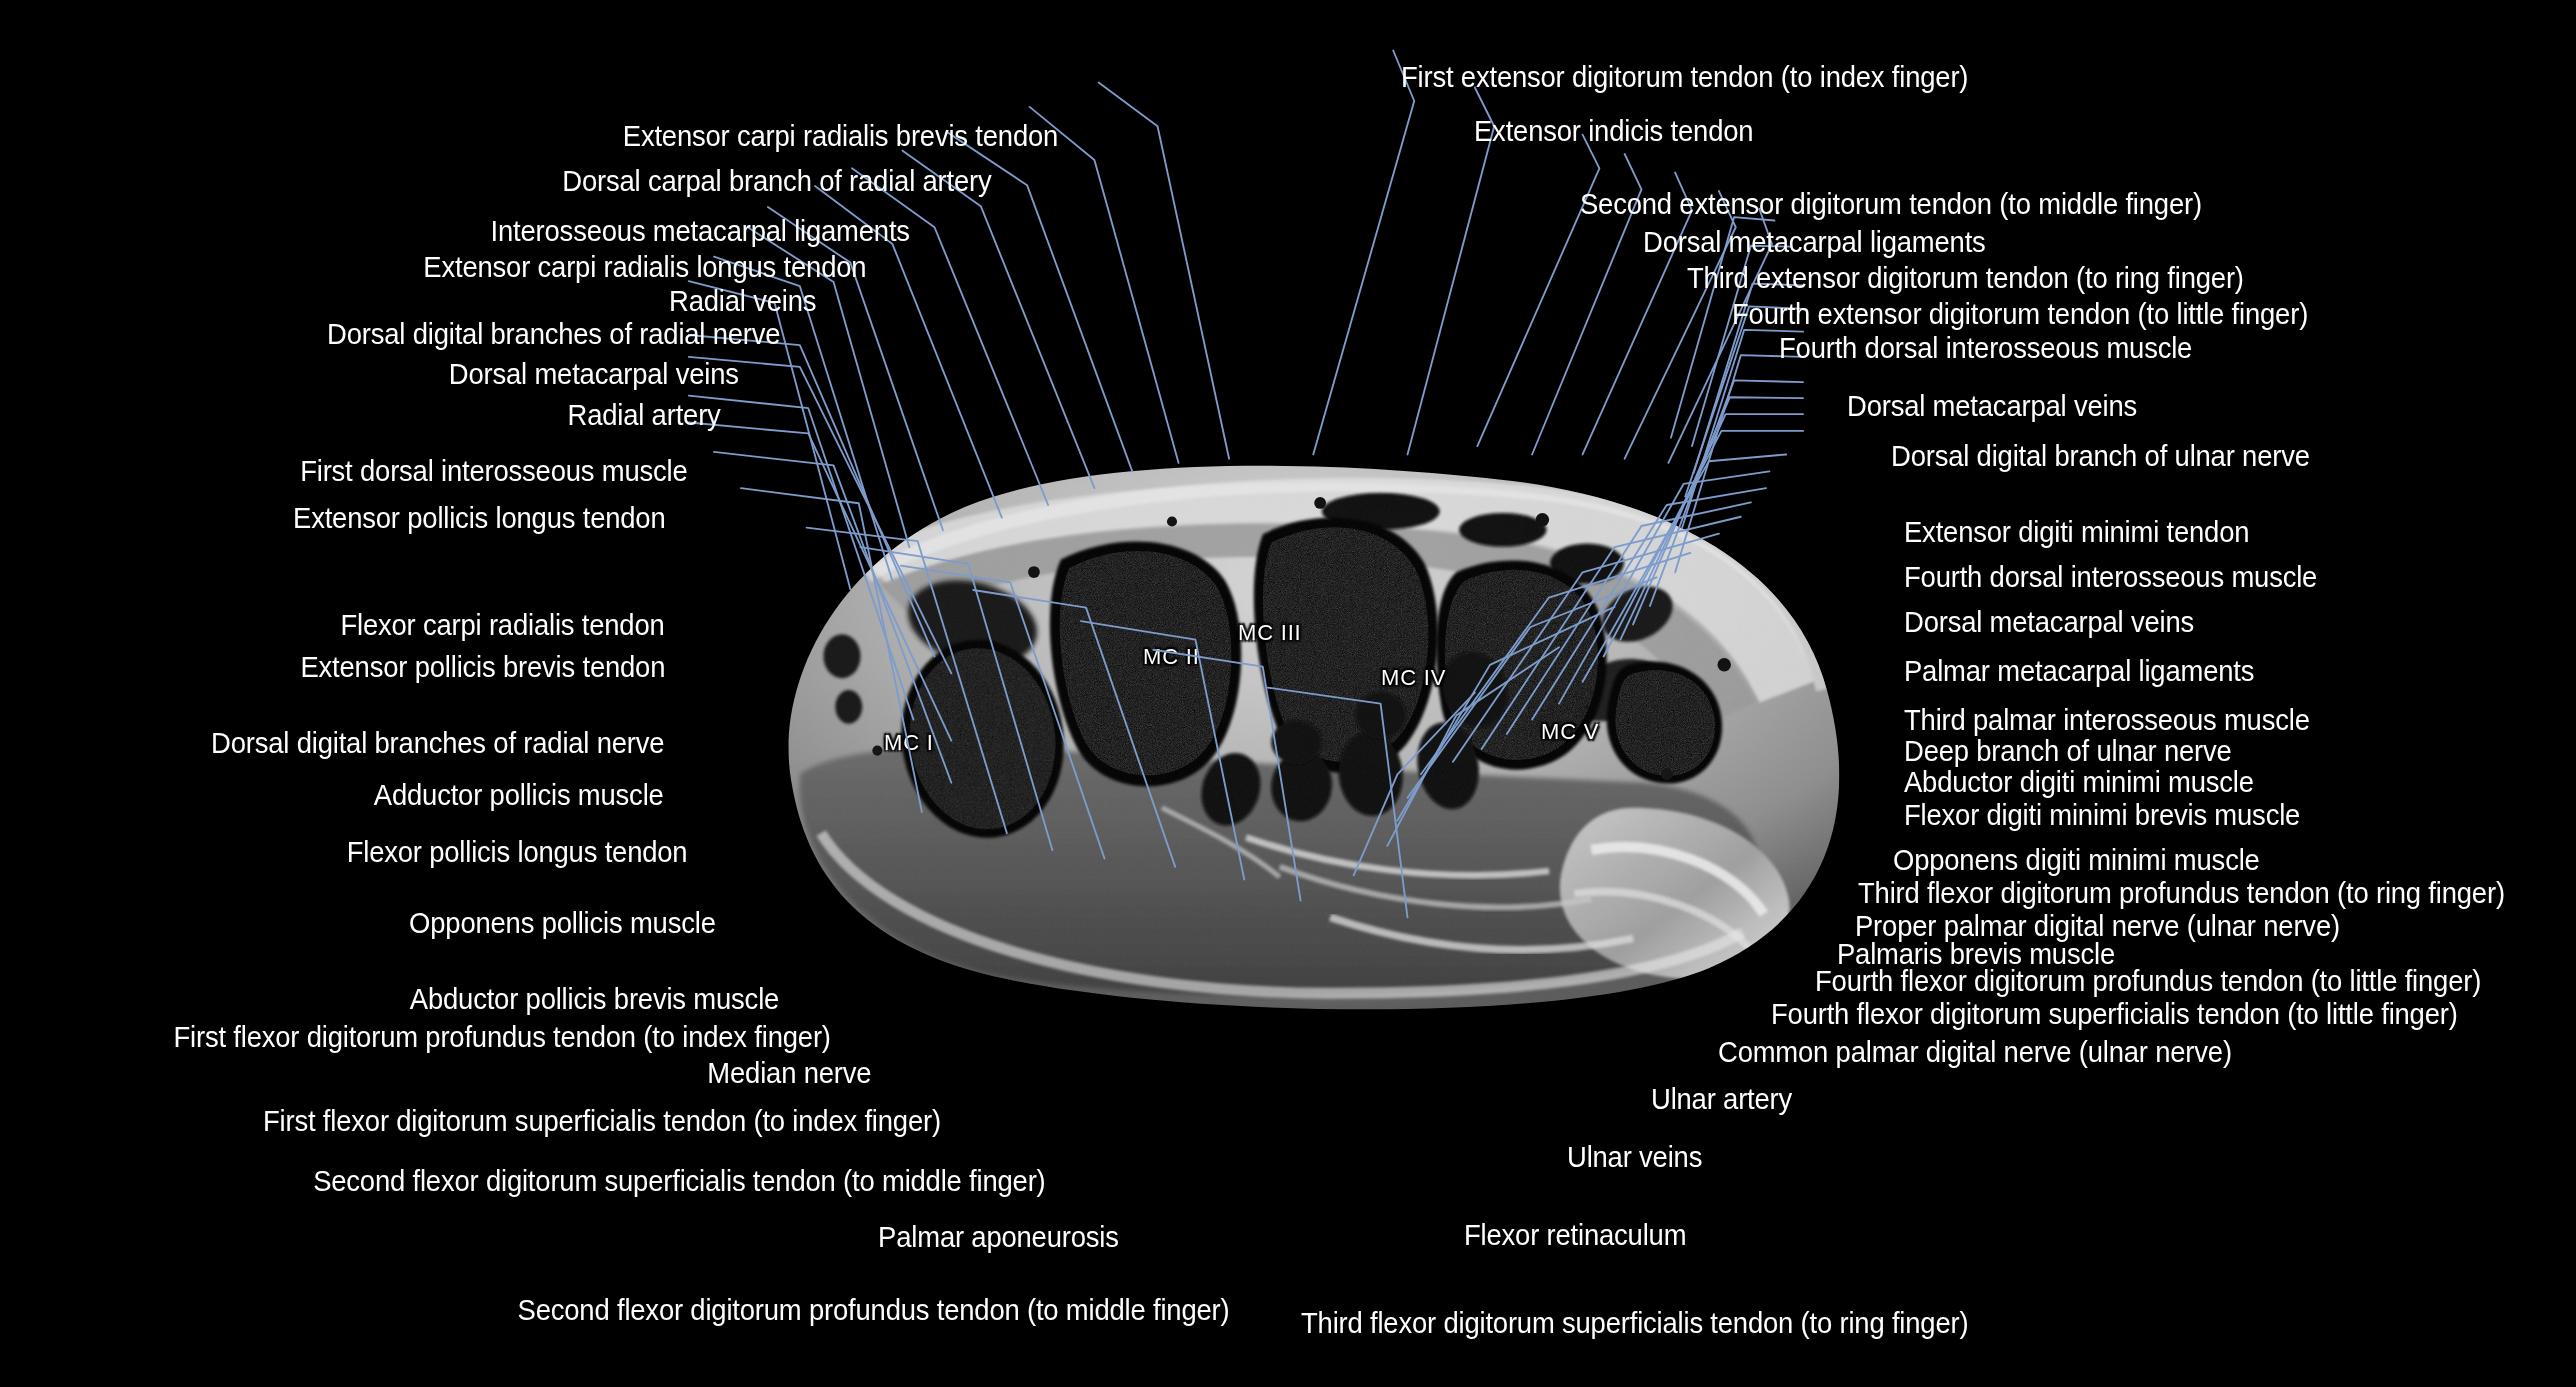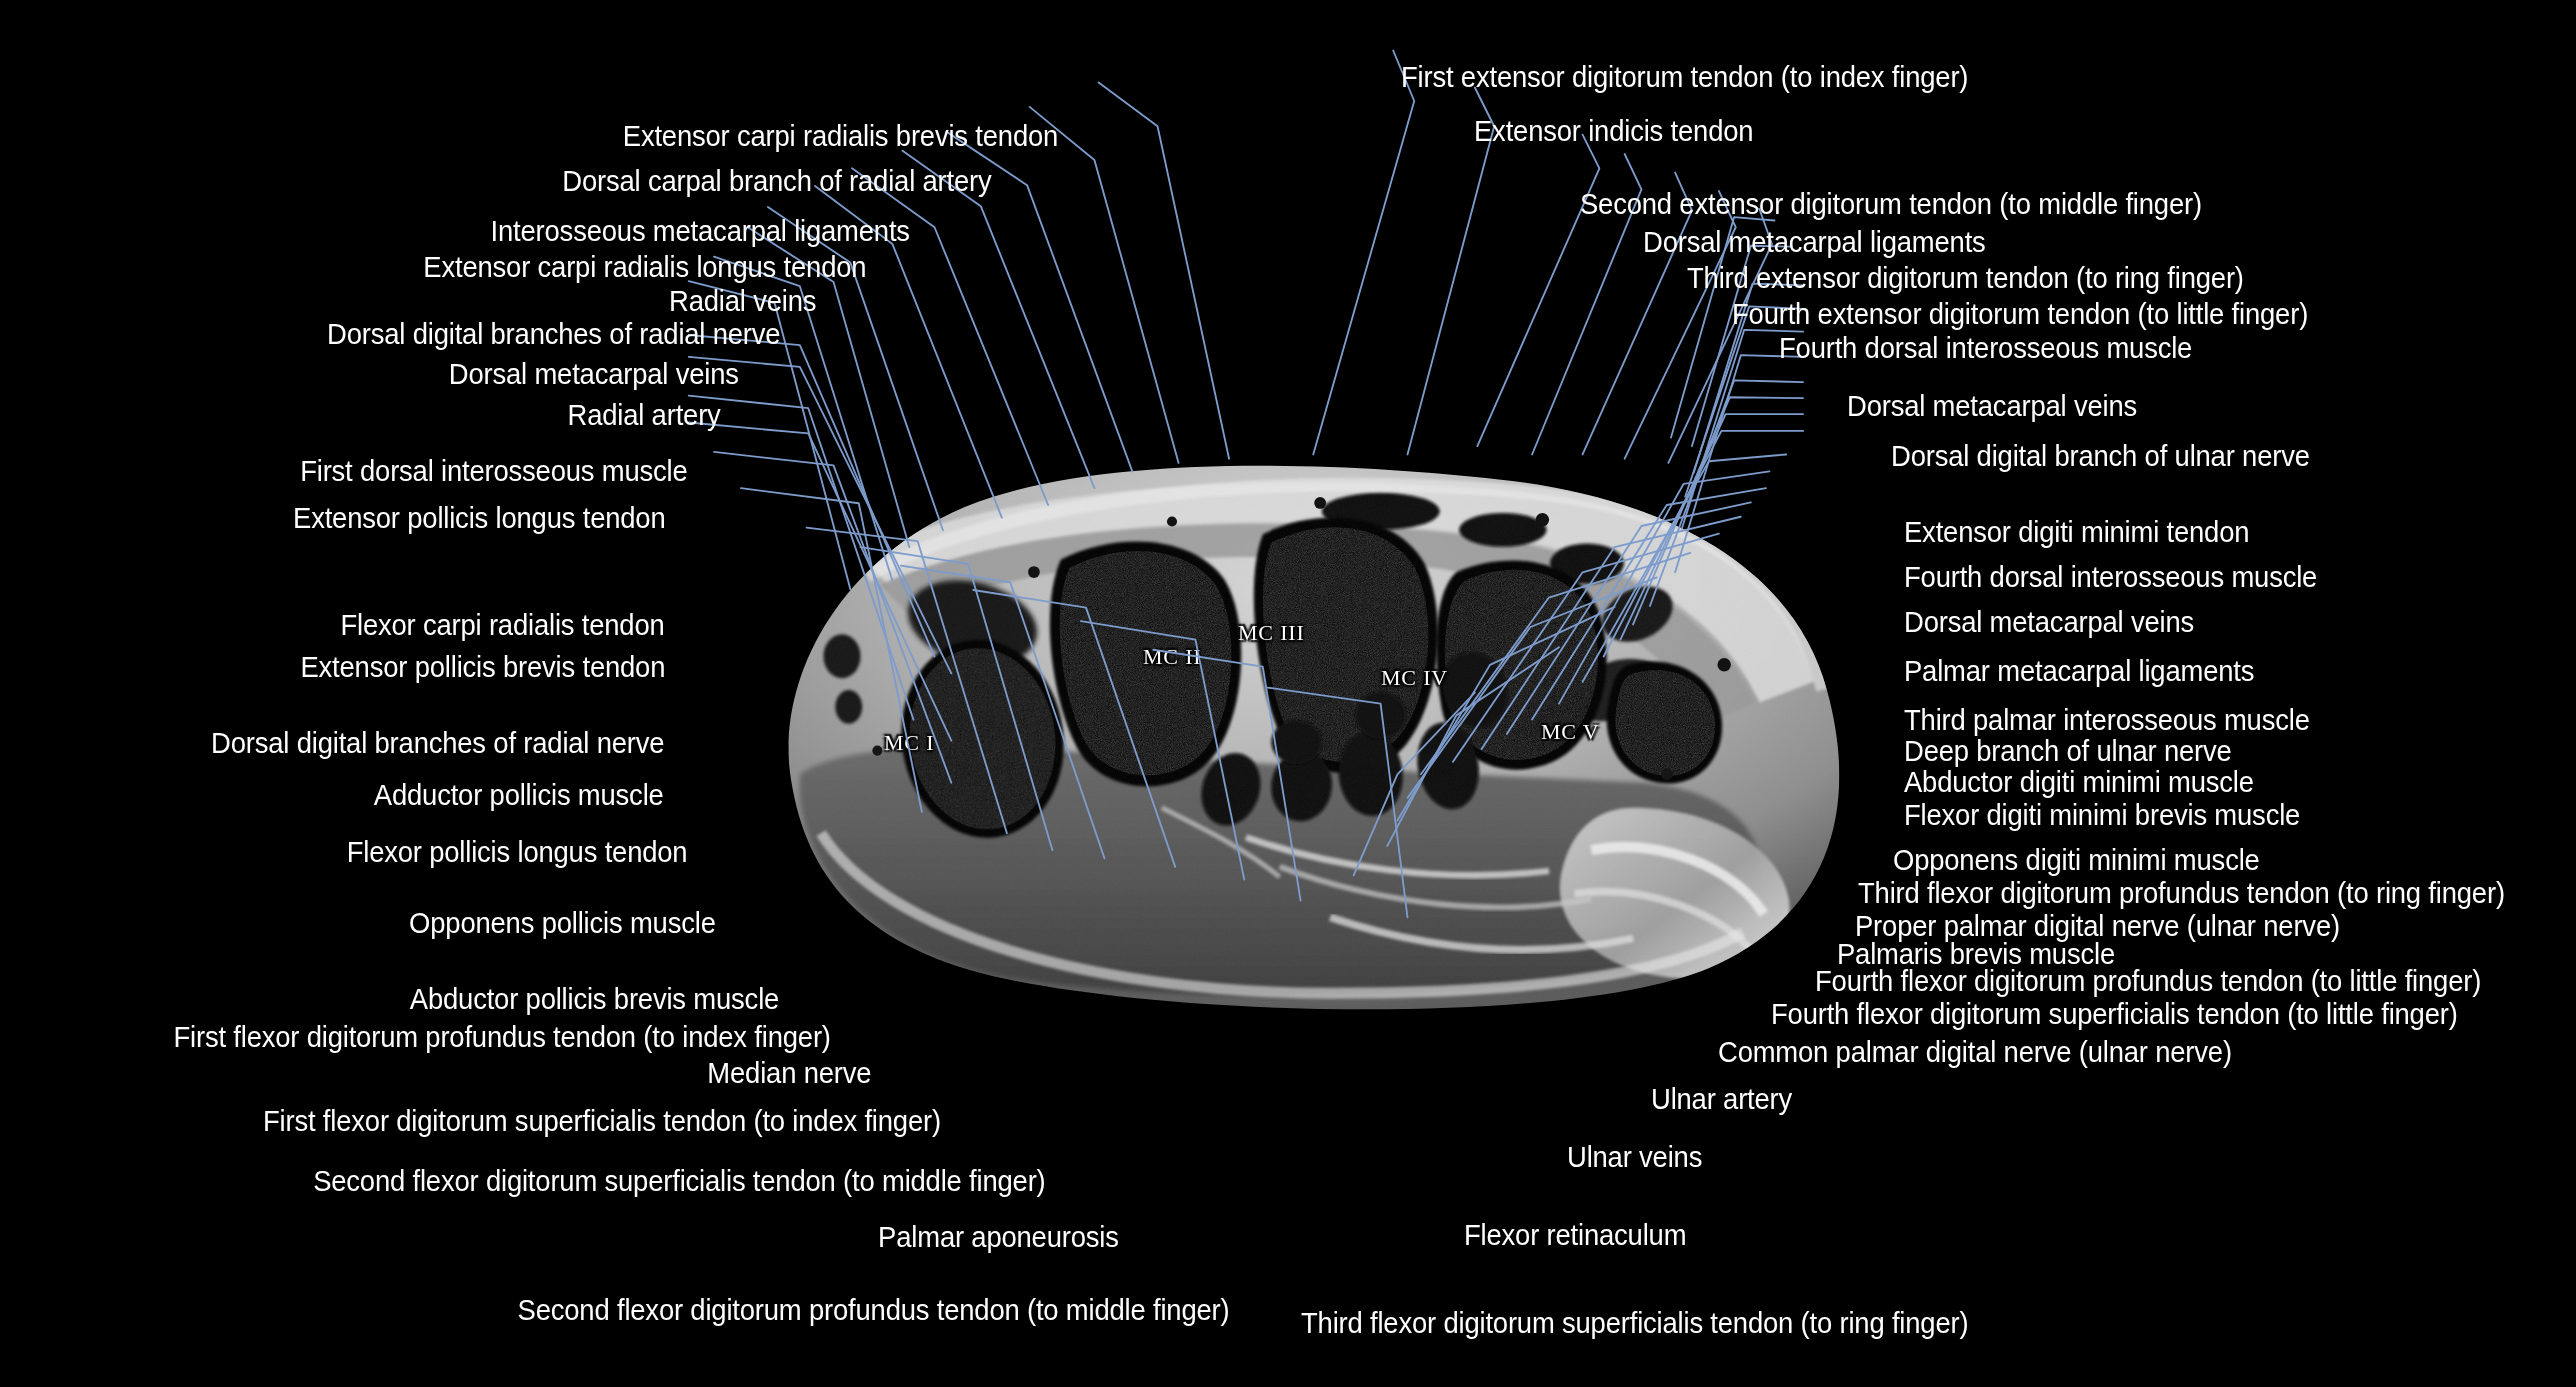--- a/index.html
+++ b/index.html
@@ -49,21 +49,20 @@
   .bone{
     position:absolute;
     color:#ffffff;
     font-size:22px;
     letter-spacing:0.8px;
     white-space:nowrap;
     text-shadow:
       -1.7px -1.7px 1.7px #000, 1.7px -1.7px 1.7px #000,
       -1.7px  1.7px 1.7px #000, 1.7px  1.7px 1.7px #000,
        0px  0px 4.2px #000;
-    font-family: Liberation Serif, serif;
   }
 </style>
 </head>
 <body>
 
 <div id="stage">
 
   <div id="mri-wrap">
     <svg id="mri-svg" viewBox="0 0 1340 710" preserveAspectRatio="none">
       <defs>

